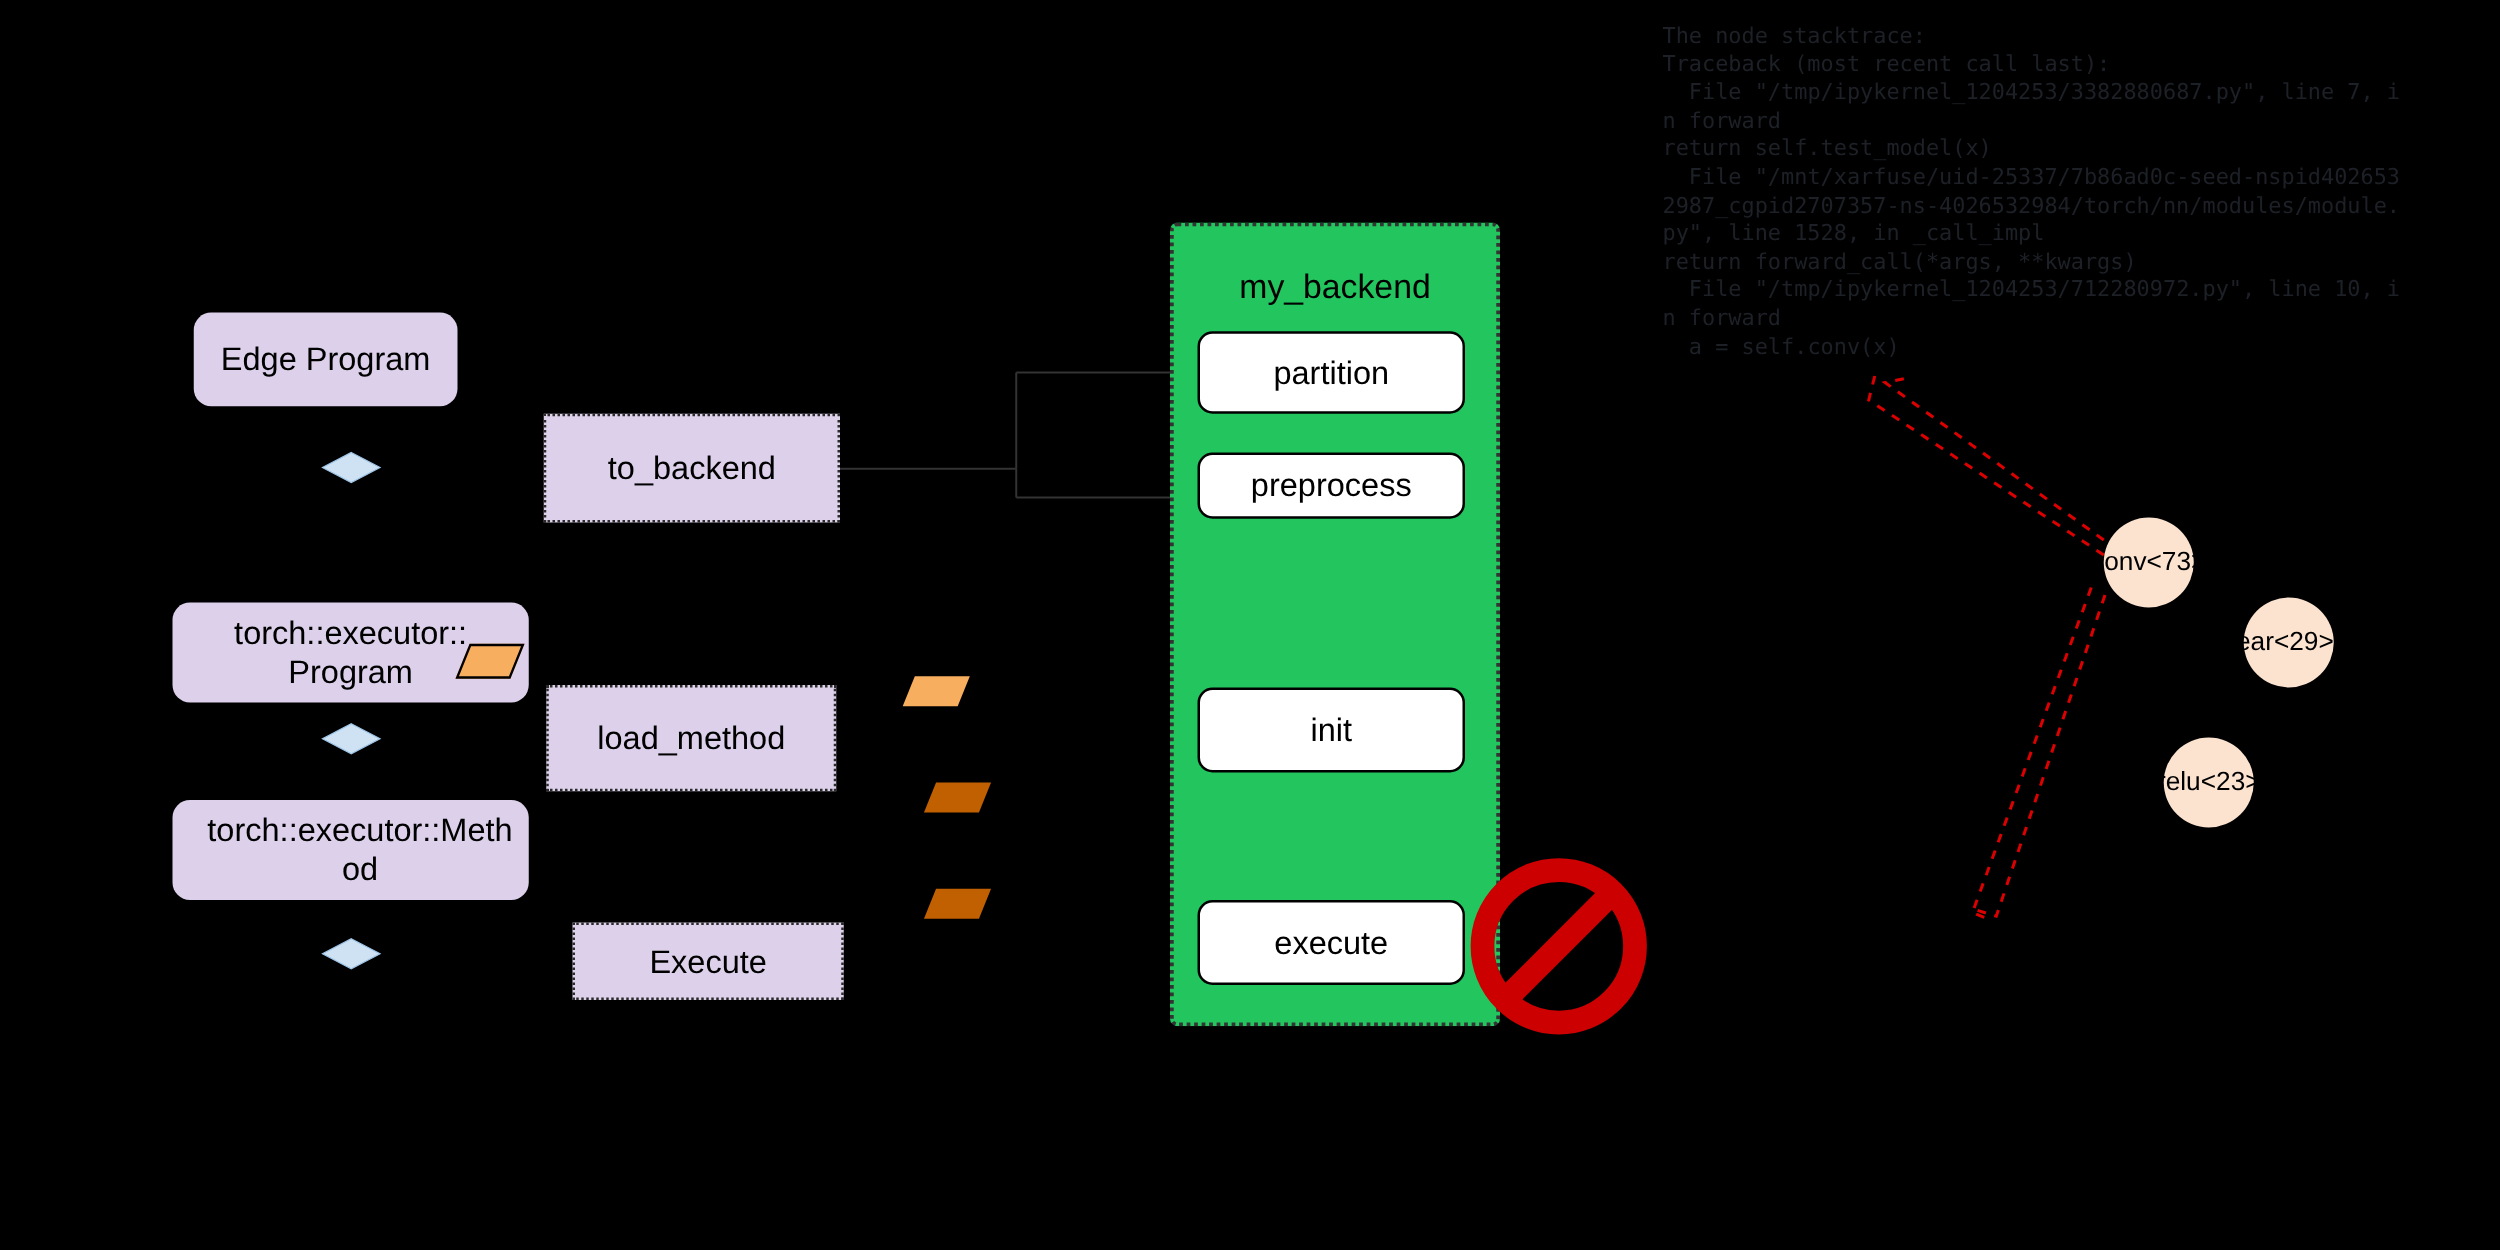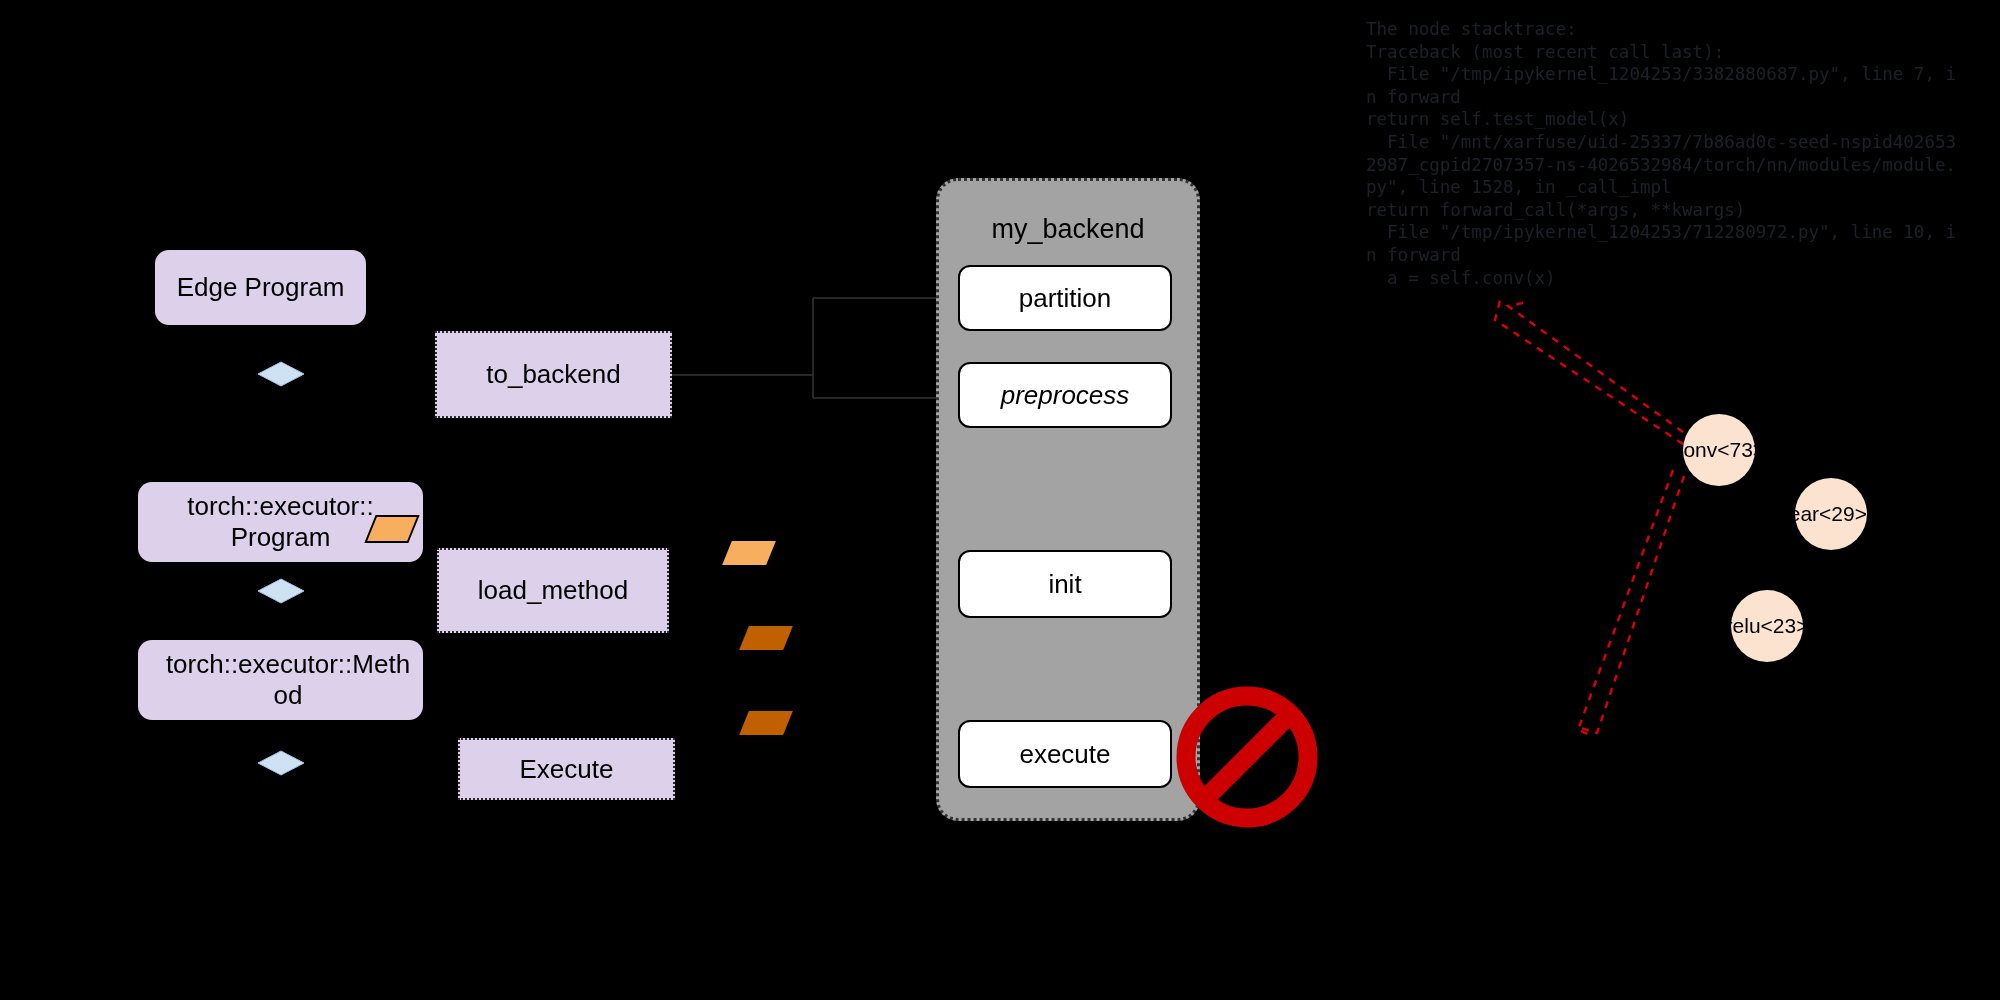--- a/index.html
+++ b/index.html
@@ -40,23 +40,23 @@
   }
   .lav-round {
     border-radius: 14px;
   }
   .lav-dotted {
     border: 2px dotted #2b2b2b;
   }
   
   .backend-panel {
     position: absolute;
-    background: #a3a3a3;
+    background: #22c55e;
     border: 3px dotted #333333;
-    border-radius: 22px;
+    border-radius: 6px;
     box-sizing: border-box;
   }
   .backend-title {
     position: absolute;
     width: 100%;
     text-align: center;
     font-size: 27px;
     color: #000000;
   }
   .peach-box {
@@ -90,21 +90,20 @@
     position: absolute;
     left: 1330px;
     top: 18px;
     width: 600px;
     font-family: "DejaVu Sans Mono", "Liberation Mono", monospace;
     font-size: 17.5px;
     line-height: 22.6px;
     color: #1d2127;
     white-space: pre-wrap;
     word-break: break-all;
-    margin-left: 36px;
   }
   
   .para {
     position: absolute;
     transform: skewX(-22deg);
     box-sizing: border-box;
   }
   
   .prohibit {
     position: absolute;
@@ -195,21 +194,21 @@
   <div class="para" style="left:744px; top:711px; width:44px; height:24px; background:#C06000;"></div>
 
   <div class="backend-panel" style="left:936px; top:178px; width:264px; height:643px;">
     <div class="backend-title" style="top:33px;">my_backend</div>
   </div>
 
   <div class="peach-box" style="left:958px; top:265px; width:214px; height:66px;">
     <span>partition</span>
   </div>
 
-  <div class="peach-box" style="left:958px; top:362px; width:214px; height:66px;font-style:italic;">
+  <div class="peach-box" style="left:958px; top:362px; width:214px; height:53px;">
     <span>preprocess</span>
   </div>
 
   <div class="peach-box" style="left:958px; top:550px; width:214px; height:68px;">
     <span>init</span>
   </div>
 
   <div class="peach-box" style="left:958px; top:720px; width:214px; height:68px;">
     <span>execute</span>
   </div>

